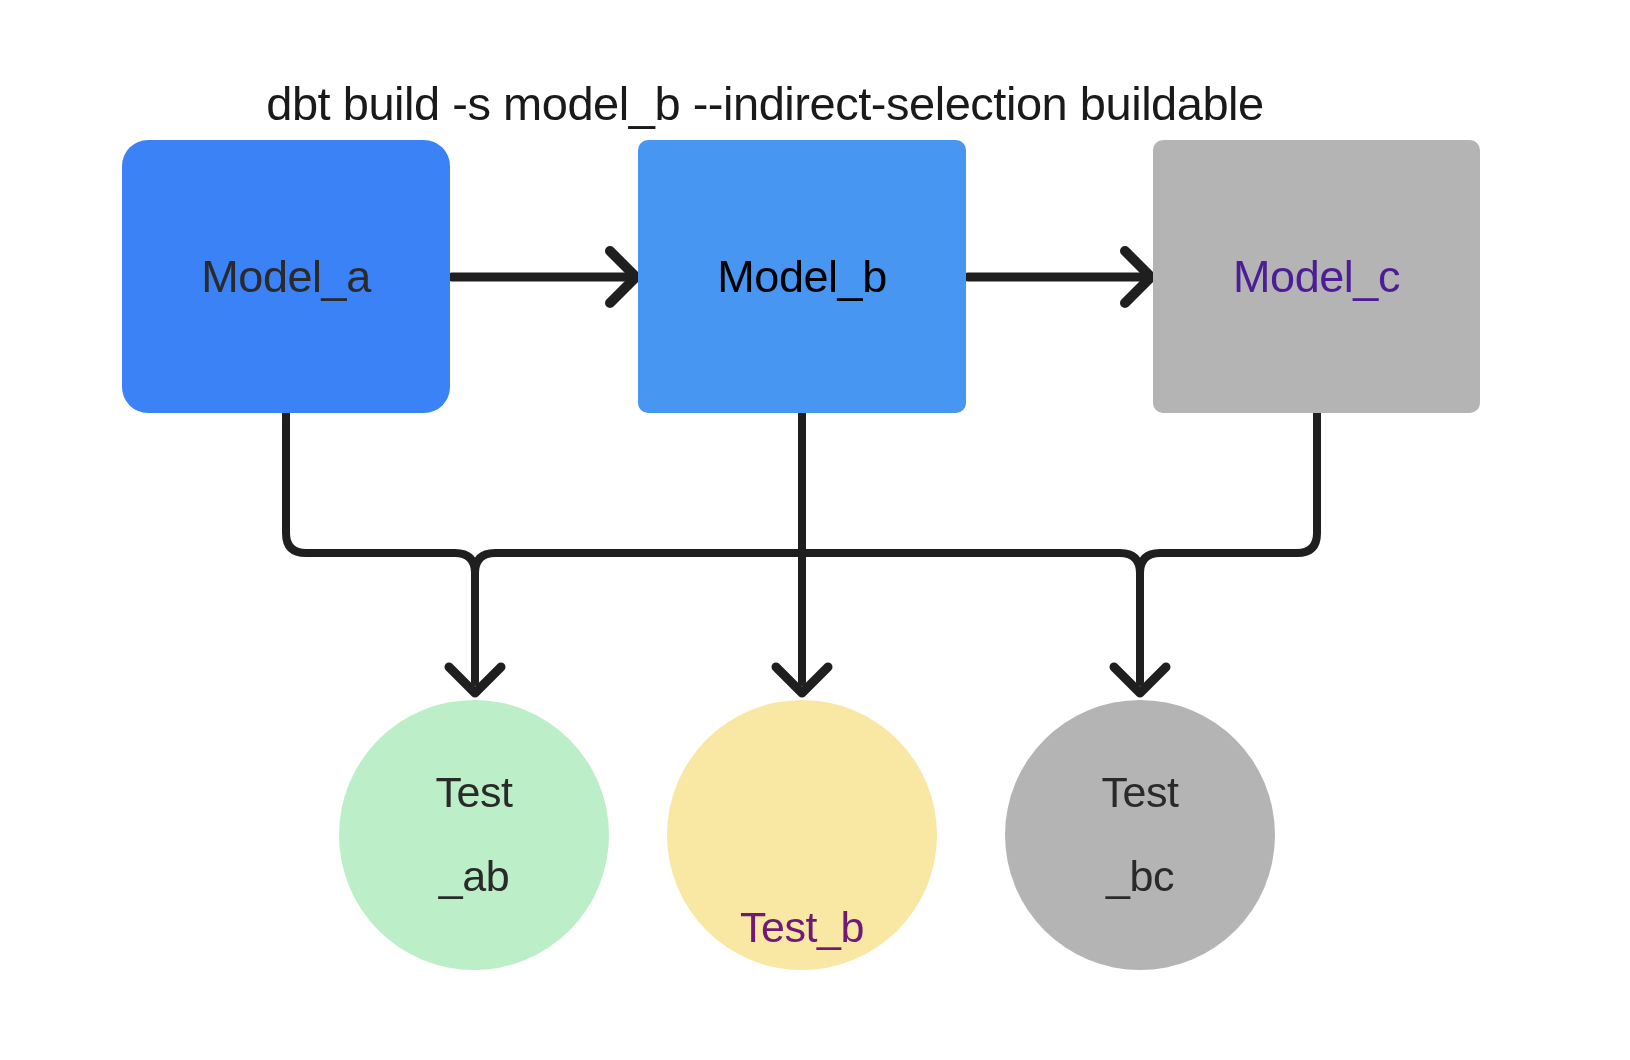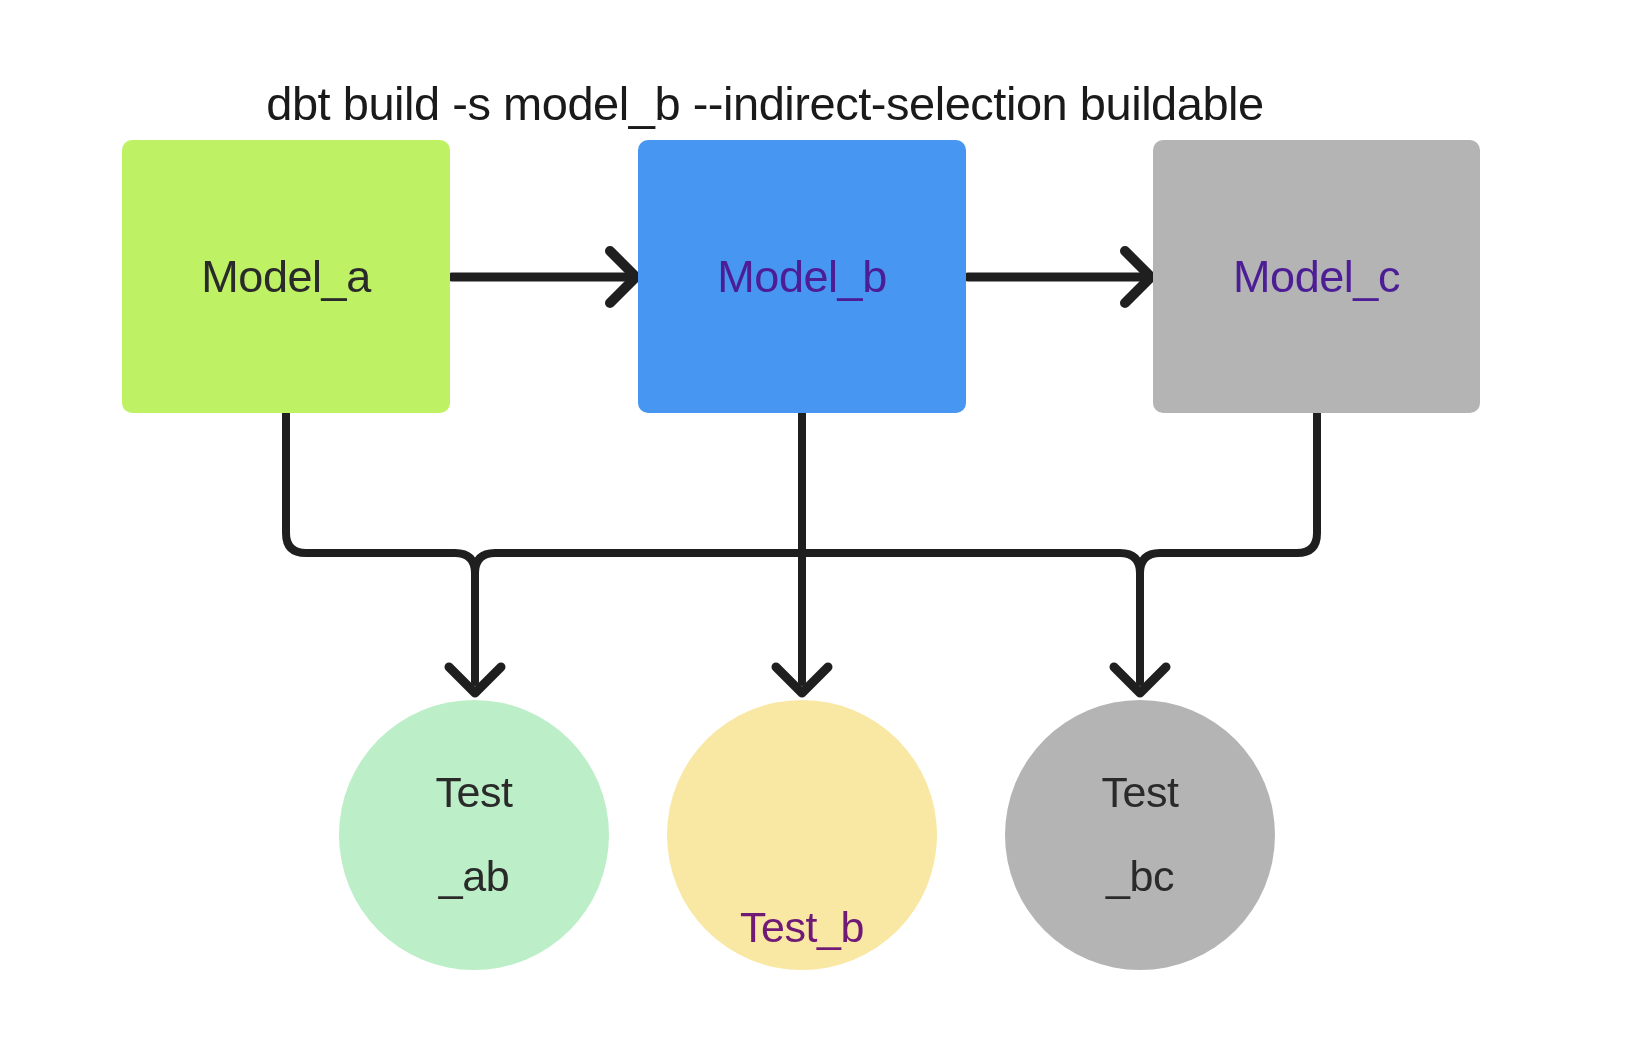--- a/index.html
+++ b/index.html
@@ -108,25 +108,25 @@
 
       <path d="M802 553 H1120 Q1140 553 1140 573" stroke-width="8"></path>
 
       <g>
         <path d="M1317 413 V533 Q1317 553 1297 553 H1160 Q1140 553 1140 573 V682" stroke-width="8"></path>
         <path d="M1114 667 L1140 693 L1166 667" stroke-width="9"></path>
       </g>
     </g>
   </svg>
 
-  <div class="model-box model-a" style="background: #bef264; color: rgb(42, 42, 42);">
+  <div class="model-box model-a" style="background: #3b82f6; color: rgb(42, 42, 42); border-radius: 26px;">
     <span>Model_a</span>
   </div>
 
-  <div class="model-box model-b" style="background: rgb(71, 150, 242); color: #4c1d95;">
+  <div class="model-box model-b" style="background: rgb(71, 150, 242); color: #000000;">
     <span>Model_b</span>
   </div>
 
   <div class="model-box model-c" style="background: rgb(180, 180, 180); color: #4c1d95;">
     <span>Model_c</span>
   </div>
 
   <div class="test-circle test-ab" style="background: rgb(188, 238, 200); color: rgb(42, 42, 42);">
     <span>Test</span>
     <span>_ab</span>

